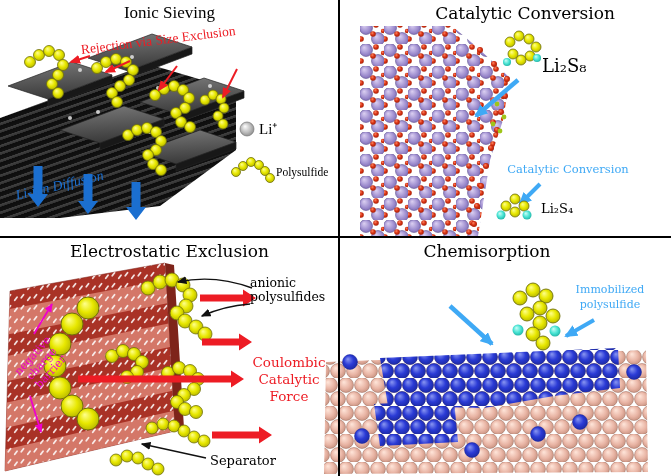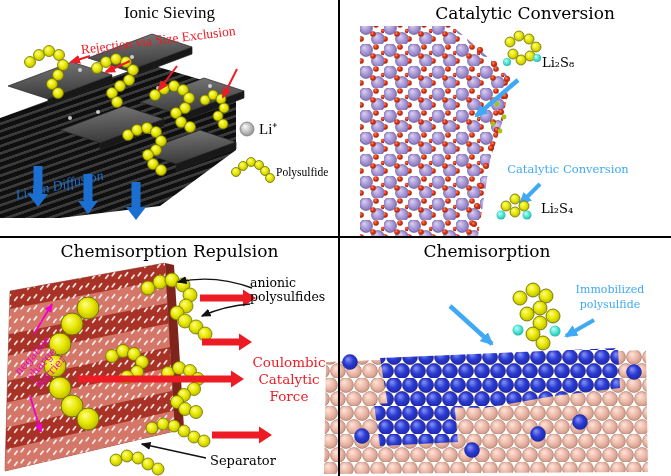--- a/index.html
+++ b/index.html
@@ -258,21 +258,21 @@
           <circle cx="146" cy="206" r="5"></circle>
             <circle cx="155" cy="212" r="5"></circle>
             <circle cx="164" cy="206" r="5"></circle>
             <circle cx="155" cy="199" r="5"></circle>
         </g>
         <circle cx="141" cy="215" r="4.5" fill="url(#gCyan)"></circle>
           <circle cx="167" cy="215" r="4.5" fill="url(#gCyan)"></circle>
       </g>
     </svg>
     <div class="title">Catalytic Conversion</div>
-    <div class="lbl blk" style="left:182px;top:56px;font-size:13px;">Li₂S₈</div>
+    <div class="lbl blk" style="left:182px;top:56px;font-size:18px;">Li₂S₈</div>
     <div class="lbl lblue" style="left:146px;top:163px;width:124px;text-align:center;font-size:11.5px;">Catalytic Conversion</div>
     <div class="lbl blk" style="left:181px;top:202px;font-size:13px;text-align:center;">Li₂S₄</div>
   </div>
 
   <div class="panel" id="p-elec">
     <svg width="339" height="238" viewBox="0 0 339 238">
       <g>
         <polygon points="10,53 165,25 175,193 5,233" fill="#a93226" stroke="#7a2018" stroke-width="0.5"></polygon>
         <g fill="#d97f70" opacity="0.9">
           <polygon points="9.5,71 166,41.8 167.4,65.3 8.8,96.2"></polygon>
@@ -341,21 +341,21 @@
         <line x1="30" y1="158" x2="41" y2="194" marker-end="url(#mkMag)"></line>
       </g>
       <g stroke="#111" stroke-width="1.4" fill="none">
         <path d="M252,50 Q214,36 178,44" marker-end="url(#mkBlack)"></path>
         <path d="M250,66 Q224,68 202,78" marker-end="url(#mkBlack)"></path>
       </g>
       <g stroke="#111" stroke-width="1.4" fill="none">
         <line x1="206" y1="220" x2="142" y2="206" marker-end="url(#mkBlack)"></line>
       </g>
     </svg>
-    <div class="title">Chemisorption Repulsion</div>
+    <div class="title">Electrostatic Exclusion</div>
     <div class="lbl mag" style="left:4px;top:108px;width:76px;text-align:center;font-size:11px;line-height:12px;transform:rotate(-48deg);">
       <div>negative</div>
       <div>charge</div>
       <div>barrier</div>
     </div>
     <div class="lbl blk" style="left:250px;top:38px;font-size:12.5px;line-height:14px;">
       <div>anionic</div>
       <div>polysulfides</div>
     </div>
     <div class="lbl red" style="left:246px;top:116px;width:86px;text-align:center;font-size:13.5px;line-height:17px;">

